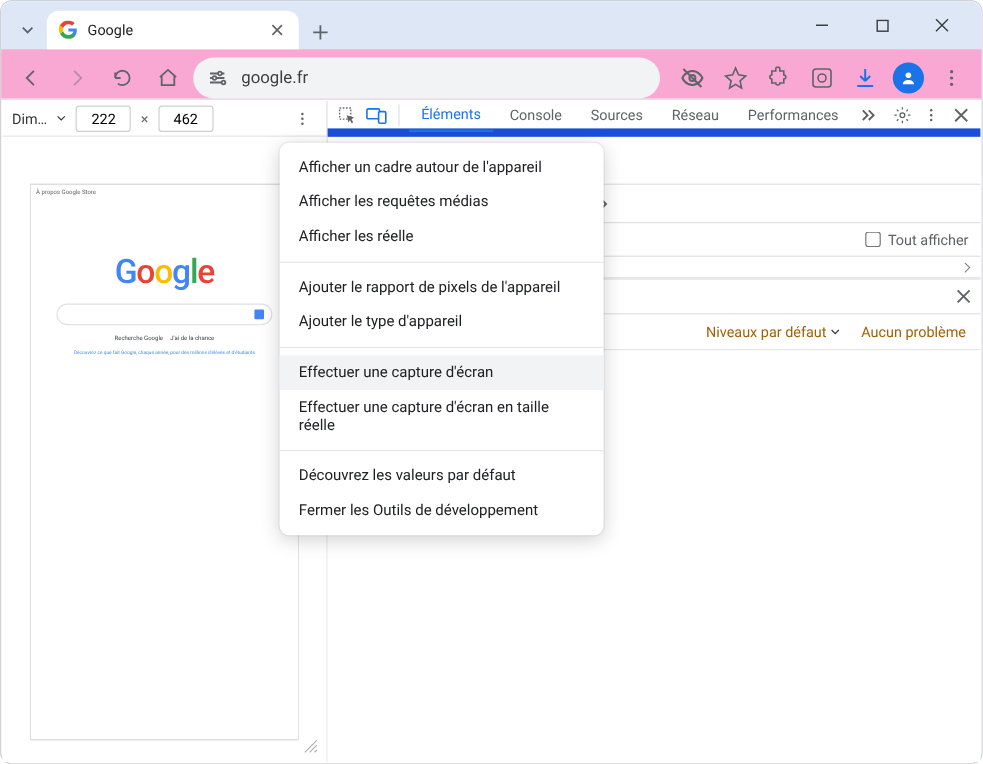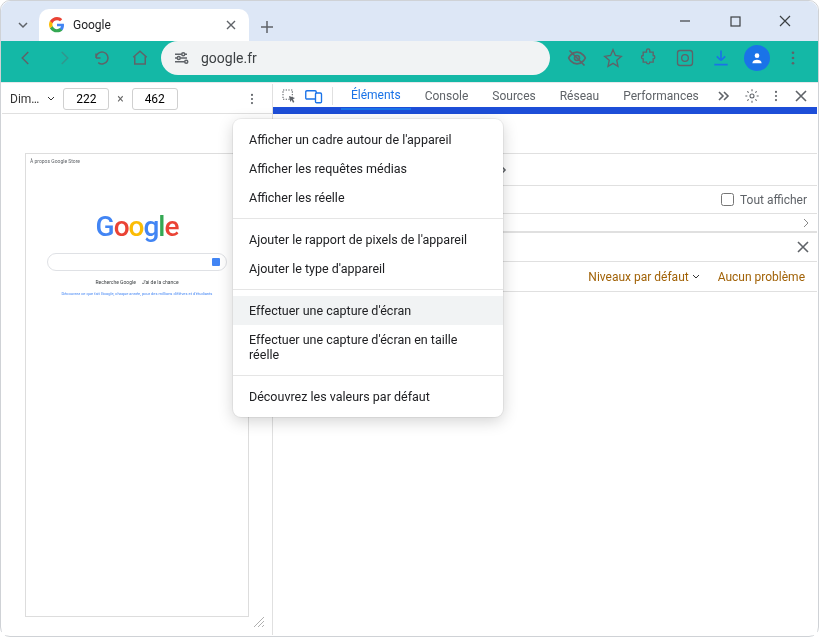--- a/index.html
+++ b/index.html
@@ -10,21 +10,21 @@
 .tab-strip { height: 40px; background: #dde7f6; border-radius: 10px 10px 0 0; display: flex; align-items: flex-end; padding: 0 6px; }
 .tab-strip .caret { width: 32px; height: 32px; display:flex; align-items:center; justify-content:center; cursor:pointer; }
 .tab { height: 32px; background: #fff; border-radius: 10px 10px 0 0; display: flex; align-items: center; padding: 0 10px; gap: 8px; min-width: 210px; }
 .tab .favicon { width: 16px; height: 16px; }
 .tab .title { font-size: 12px; color: #202124; }
 .tab .close { width: 16px; height: 16px; display:flex; align-items:center; justify-content:center; color:#5f6368; cursor:pointer; border-radius:50%; }
 .newtab { width: 28px; height: 28px; display:flex; align-items:center; justify-content:center; color:#5f6368; cursor:pointer; margin-left:4px; }
 .win-controls { margin-left: auto; display:flex; gap: 16px; padding: 0 10px 6px 0; }
 .win-controls div { width: 34px; height: 28px; display:flex; align-items:center; justify-content:center; cursor:pointer; color:#3c4043; }
 
-.toolbar { height: 42px; background:#14b8a6; display:flex; align-items:flex-start; padding: 0 8px; gap: 4px; border-bottom: 1px solid #e6e8eb; }
+.toolbar { height: 42px; background:#f9a8d4; display:flex; align-items:flex-end; padding: 0 8px; gap: 4px; border-bottom: 1px solid #e6e8eb; }
 .toolbar .btn { width: 34px; height: 34px; display:flex; align-items:center; justify-content:center; border-radius: 18px; color:#5f6368; cursor:pointer; }
 .address { flex:1; height: 34px; background:#f1f3f4; border-radius: 18px; display:flex; align-items:center; padding: 0 10px; gap: 10px; color:#3c4043; font-size:14px; }
 .address .site-info { width:20px; height:20px; display:flex; align-items:center; justify-content:center; }
 .toolbar .right { display:flex; align-items:center; gap:2px; margin-left:6px; }
 .avatar { width: 26px; height: 26px; border-radius:50%; background:#1a73e8; display:flex; align-items:center; justify-content:center; color:#fff; font-size:12px; }
 
 
 .devtools { position:absolute; left:1px; right:1px; top:83px; bottom:1px; display:flex; }
 
 
@@ -360,15 +360,16 @@
     <div class="ctx-item">Afficher les requêtes médias</div>
     <div class="ctx-item">Afficher les réelle</div>
     <div class="ctx-sep"></div>
     <div class="ctx-item">Ajouter le rapport de pixels de l'appareil</div>
     <div class="ctx-item">Ajouter le type d'appareil</div>
     <div class="ctx-sep"></div>
     <div class="ctx-item hover">Effectuer une capture d'écran</div>
     <div class="ctx-item">Effectuer une capture d'écran en taille réelle</div>
     <div class="ctx-sep"></div>
     <div class="ctx-item">Découvrez les valeurs par défaut</div>
+    <div class="ctx-item">Fermer les Outils de développement</div>
   </div>
 
 </div>
 
 </body></html>

